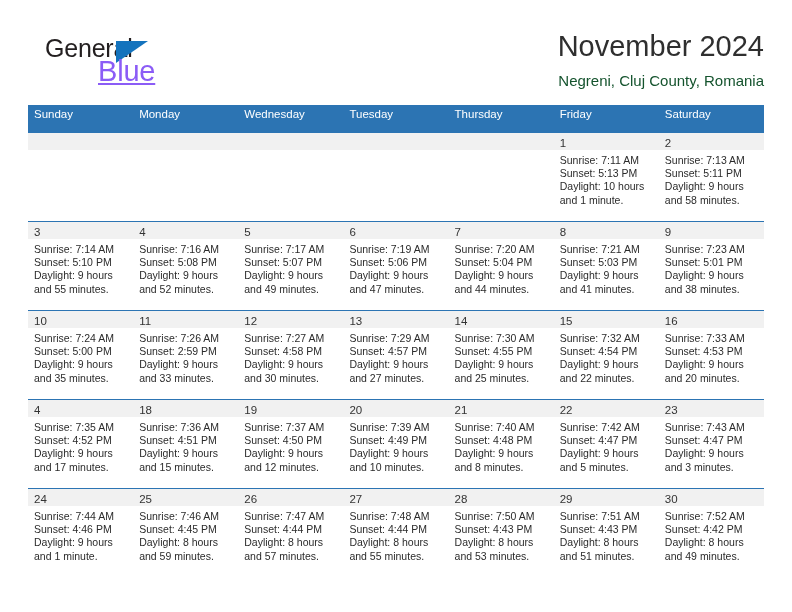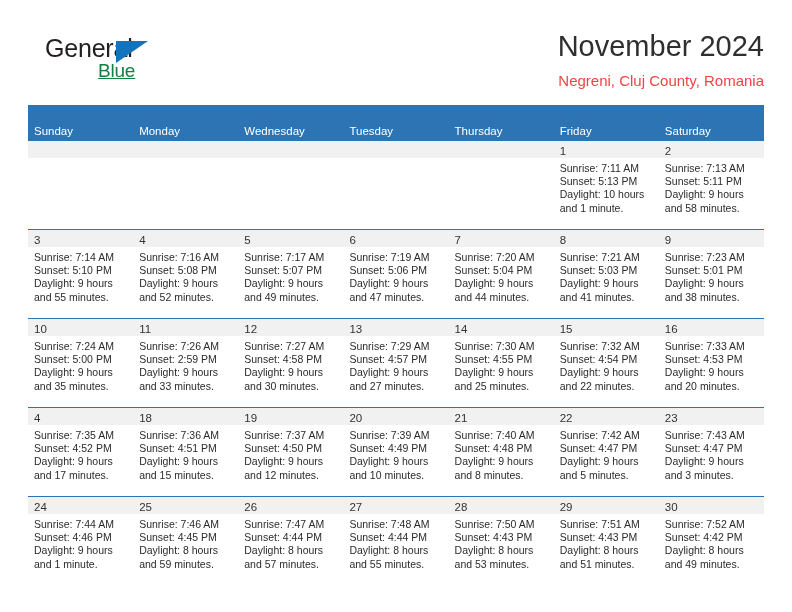--- a/index.html
+++ b/index.html
@@ -52,61 +52,60 @@
     top: 7px;
     width: 0;
     height: 0;
     border-left: 32px solid #1473bd;
     border-bottom: 22px solid transparent;
   }
   .brand-blue {
     position: absolute;
     left: 58px;
     top: 23px;
-    font-size: 19px;
+    font-size: 29px;
     letter-spacing: -0.2px;
-    color: #15803d;
+    color: #8b5cf6;
     line-height: 28px;
     text-decoration: underline;
   }
 
   .titles {
     position: absolute;
     right: 0;
     top: 0;
     text-align: right;
   }
   .cal-title {
     font-size: 29px;
     color: #2f2f2f;
     line-height: 36px;
     font-weight: normal;
     margin: 0;
     white-space: nowrap;
   }
   .cal-subtitle {
     font-size: 15px;
-    color: #ef4444;
+    color: #14532d;
     line-height: 22px;
     margin: 6px 0 0 0;
     white-space: nowrap;
   }
 
   
   .calendar {
     position: absolute;
     left: 28px;
     top: 105px;
     width: 736px;
   }
   .weekday-row {
     display: flex;
     background: #2c74b3;
-    height: 36px;
-    align-items: flex-end;
+    height: 28px;
   }
   .weekday {
     flex: 1 1 0;
     color: #ffffff;
     font-size: 11.5px;
     line-height: 19px;
     padding-left: 6px;
     box-sizing: border-box;
     white-space: nowrap;
     overflow: hidden;

